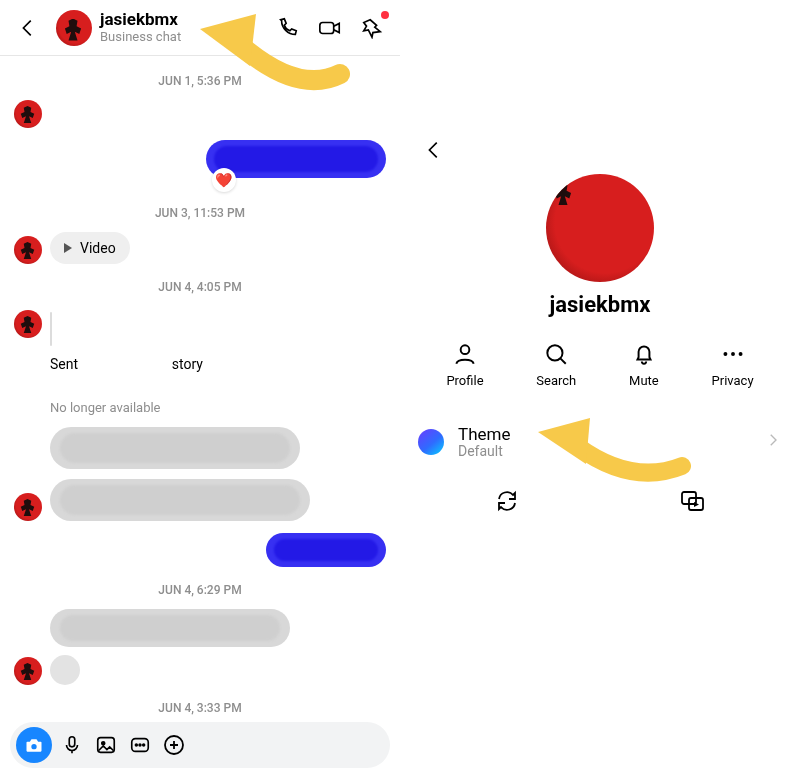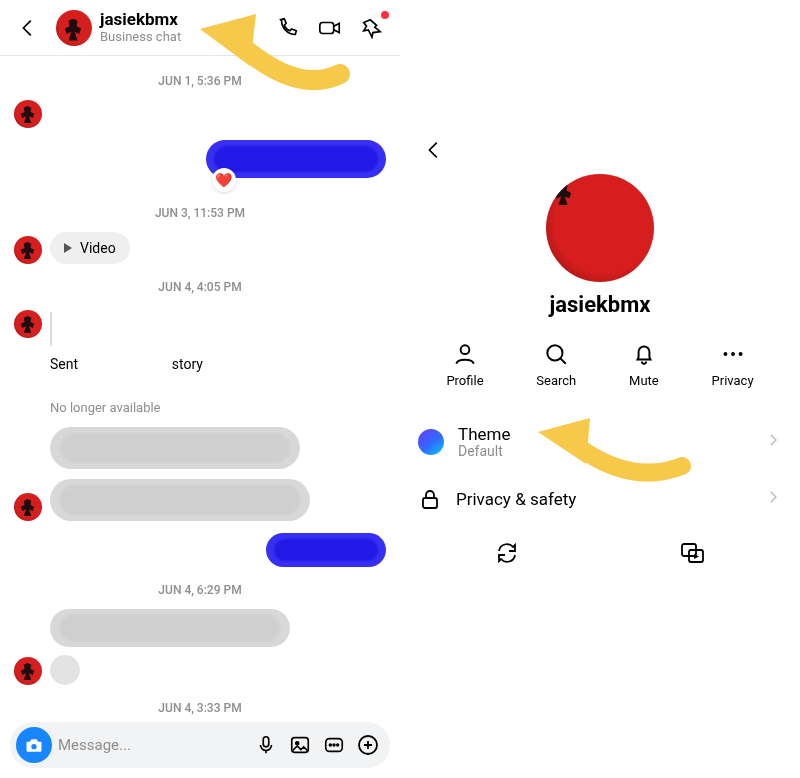--- a/index.html
+++ b/index.html
@@ -352,21 +352,20 @@
     <div class="timestamp">JUN 4, 3:33 PM</div>
   </div>
 
   <div class="composer">
     <div class="cam-btn">
       <svg width="20" height="20" viewBox="0 0 24 24" fill="#fff">
           <path d="M4 8h3l2-3h6l2 3h3a1 1 0 011 1v10a1 1 0 01-1 1H4a1 1 0 01-1-1V9a1 1 0 011-1z"></path>
           <circle cx="12" cy="14" r="3.2" fill="#1786ff"></circle>
         </svg>
     </div>
-    <div class="composer-input">Message...</div>
     <div class="composer-icon">
       <svg class="stroke-icon" width="22" height="22" viewBox="0 0 24 24">
           <rect x="9" y="3" width="6" height="11" rx="3"></rect>
           <path d="M6 12a6 6 0 0012 0M12 18v3"></path>
         </svg>
     </div>
     <div class="composer-icon">
       <svg class="stroke-icon" width="22" height="22" viewBox="0 0 24 24">
           <rect x="3" y="4" width="18" height="16" rx="3"></rect>
           <circle cx="9" cy="10" r="1.6" fill="#000"></circle>
@@ -445,32 +444,20 @@
       </div>
     </div>
 
     <svg class="tut-arrow" style="left:118px; top:-4px;" width="160" height="80" viewBox="0 0 160 80">
       <path d="M150 60 Q 100 80 45 40" fill="none" stroke="var(--arrow-yellow)" stroke-width="18" stroke-linecap="round"></path>
       <polygon points="6,26 58,12 54,58" fill="var(--arrow-yellow)"></polygon>
     </svg>
   </div>
 
 
-  <div class="option-row">
-    <svg class="stroke-icon" width="24" height="24" viewBox="0 0 24 24">
-        <rect x="5" y="11" width="14" height="10" rx="2"></rect>
-        <path d="M8 11V8a4 4 0 018 0v3"></path>
-      </svg>
-    <span>Privacy &amp; safety</span>
-    <div class="chev">
-      <svg class="stroke-icon" width="18" height="18" viewBox="0 0 24 24" style="stroke:#b9b9b9;">
-          <polyline points="9 5 16 12 9 19"></polyline>
-        </svg>
-    </div>
-  </div>
 
   <div class="bottom-pair">
     <div class="icon-btn">
       <svg class="stroke-icon" width="24" height="24" viewBox="0 0 24 24">
           <path d="M4 10a8 8 0 0114-4l2-2v6h-6M20 14a8 8 0 01-14 4l-2 2v-6h6"></path>
         </svg>
     </div>
     <div class="icon-btn">
       <svg class="stroke-icon" width="26" height="24" viewBox="0 0 26 24">
           <rect x="2" y="3" width="14" height="12" rx="2"></rect>

